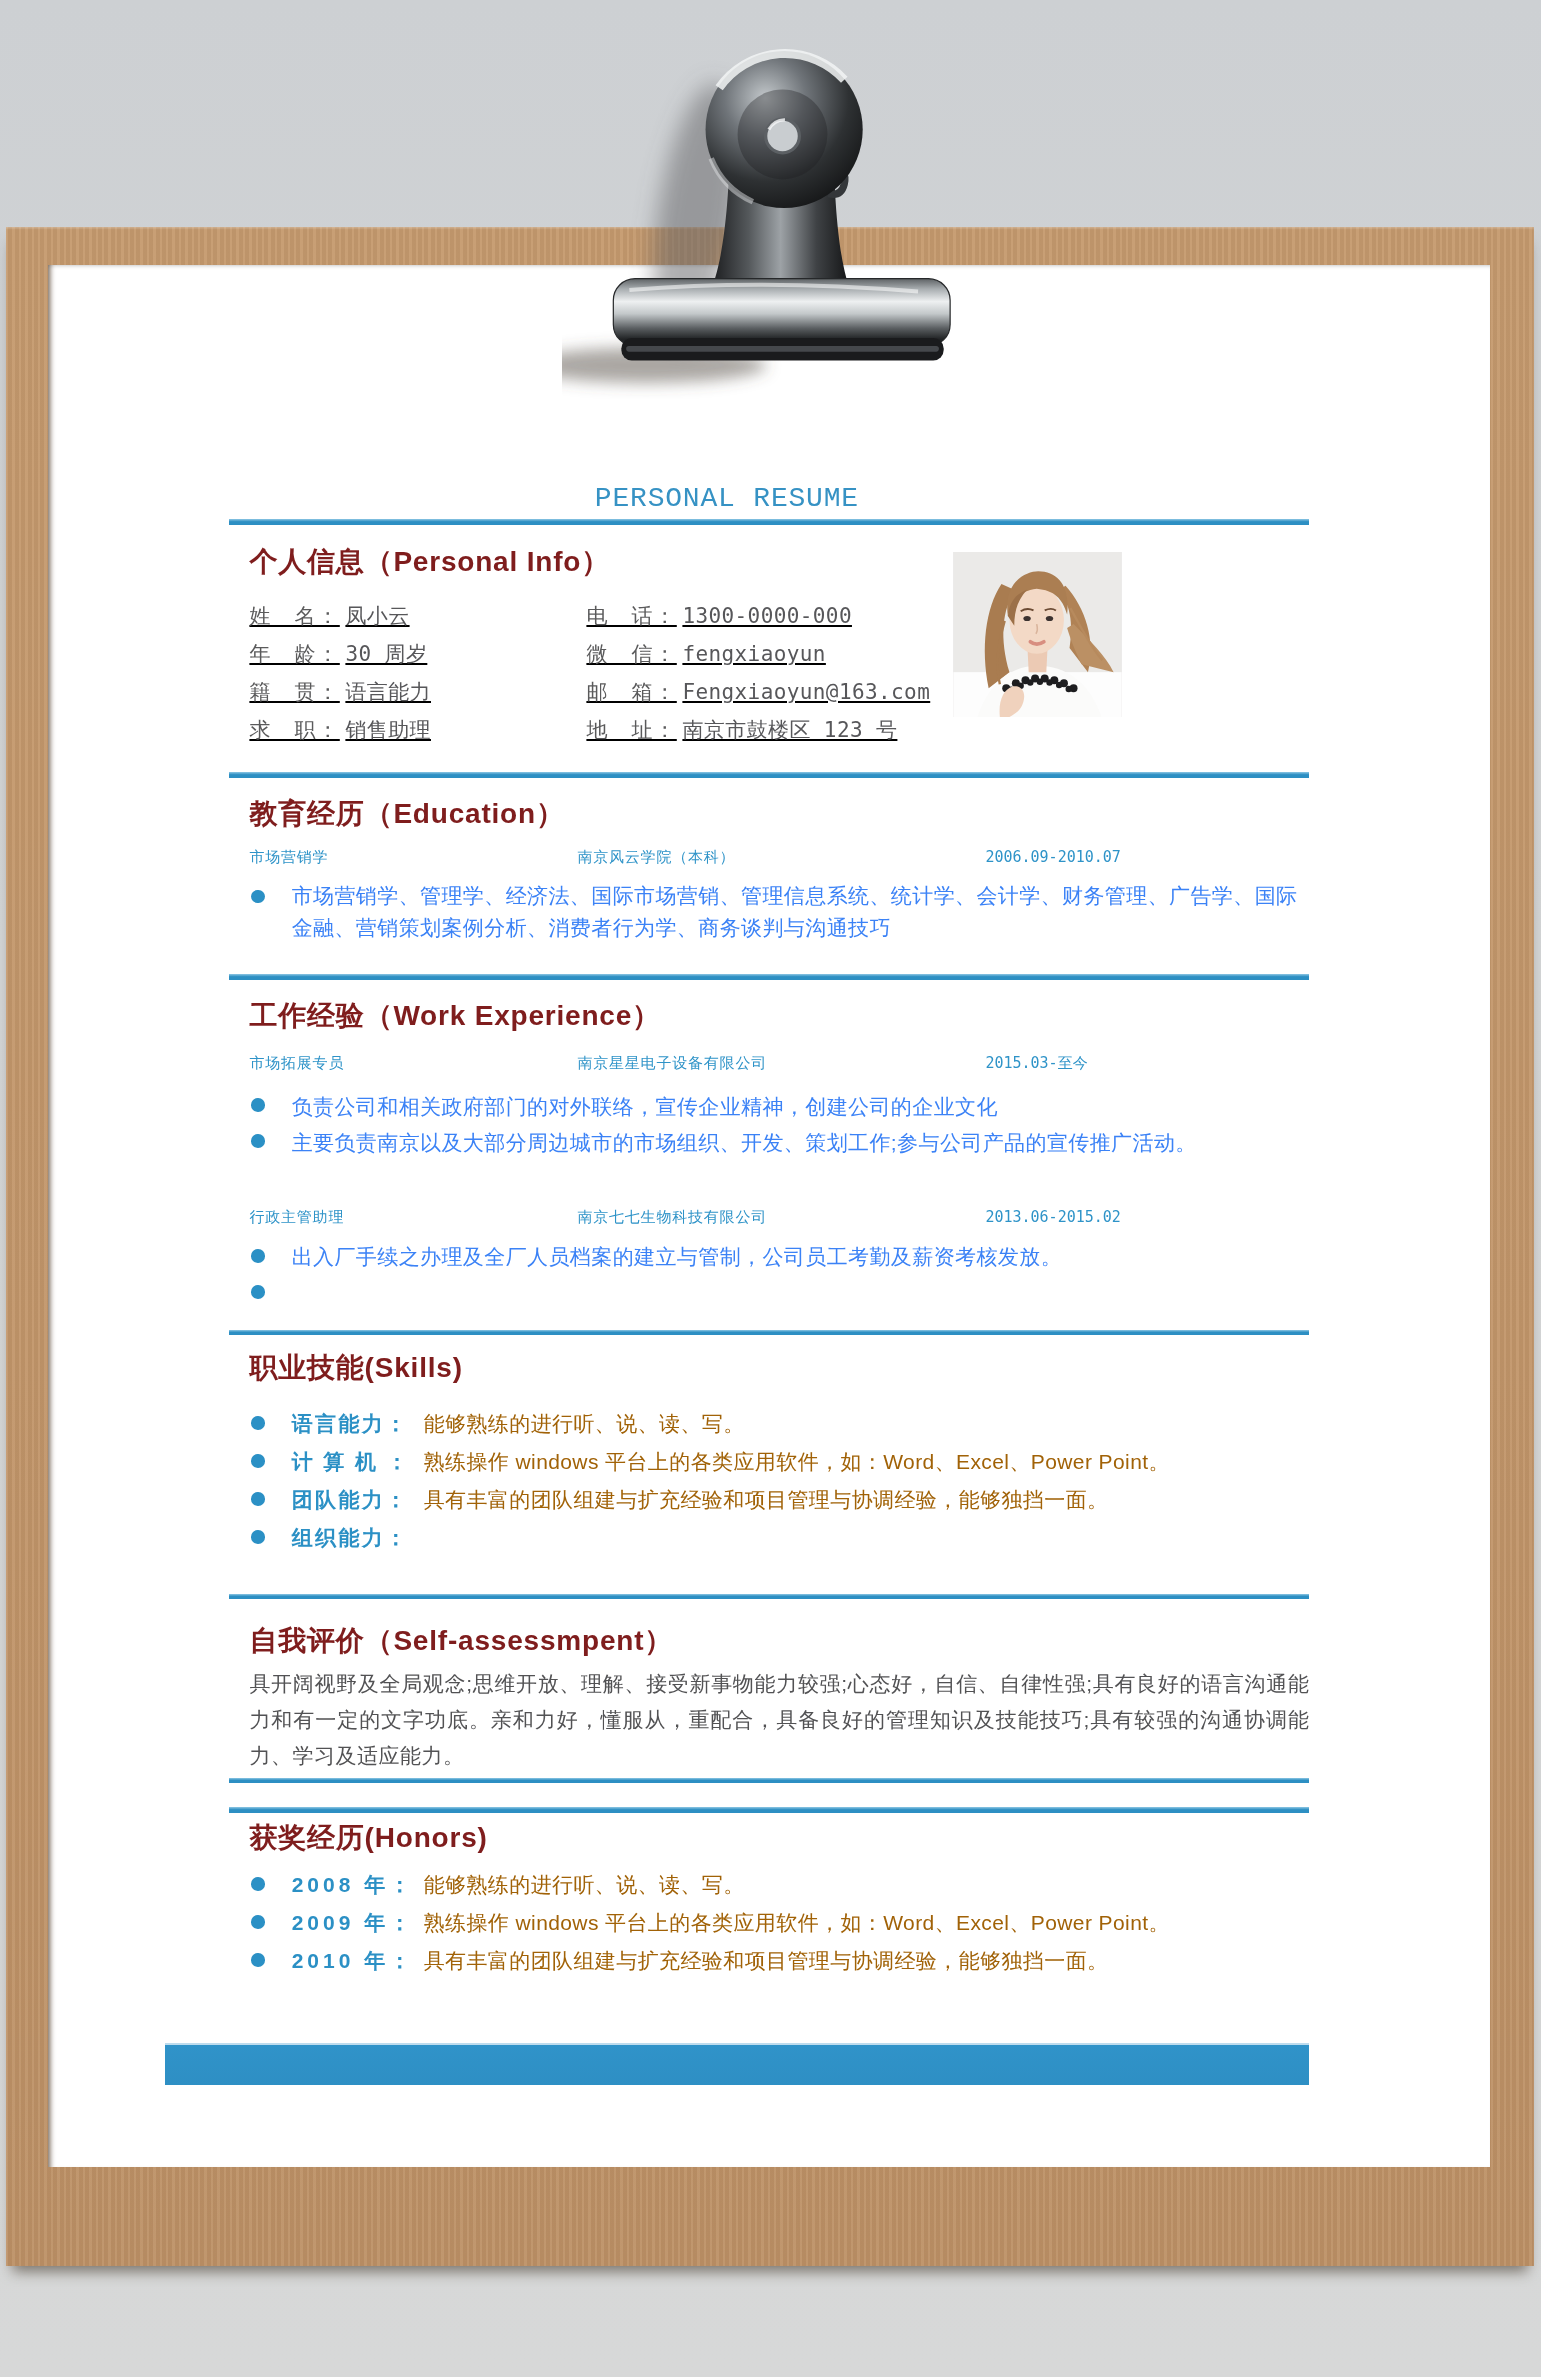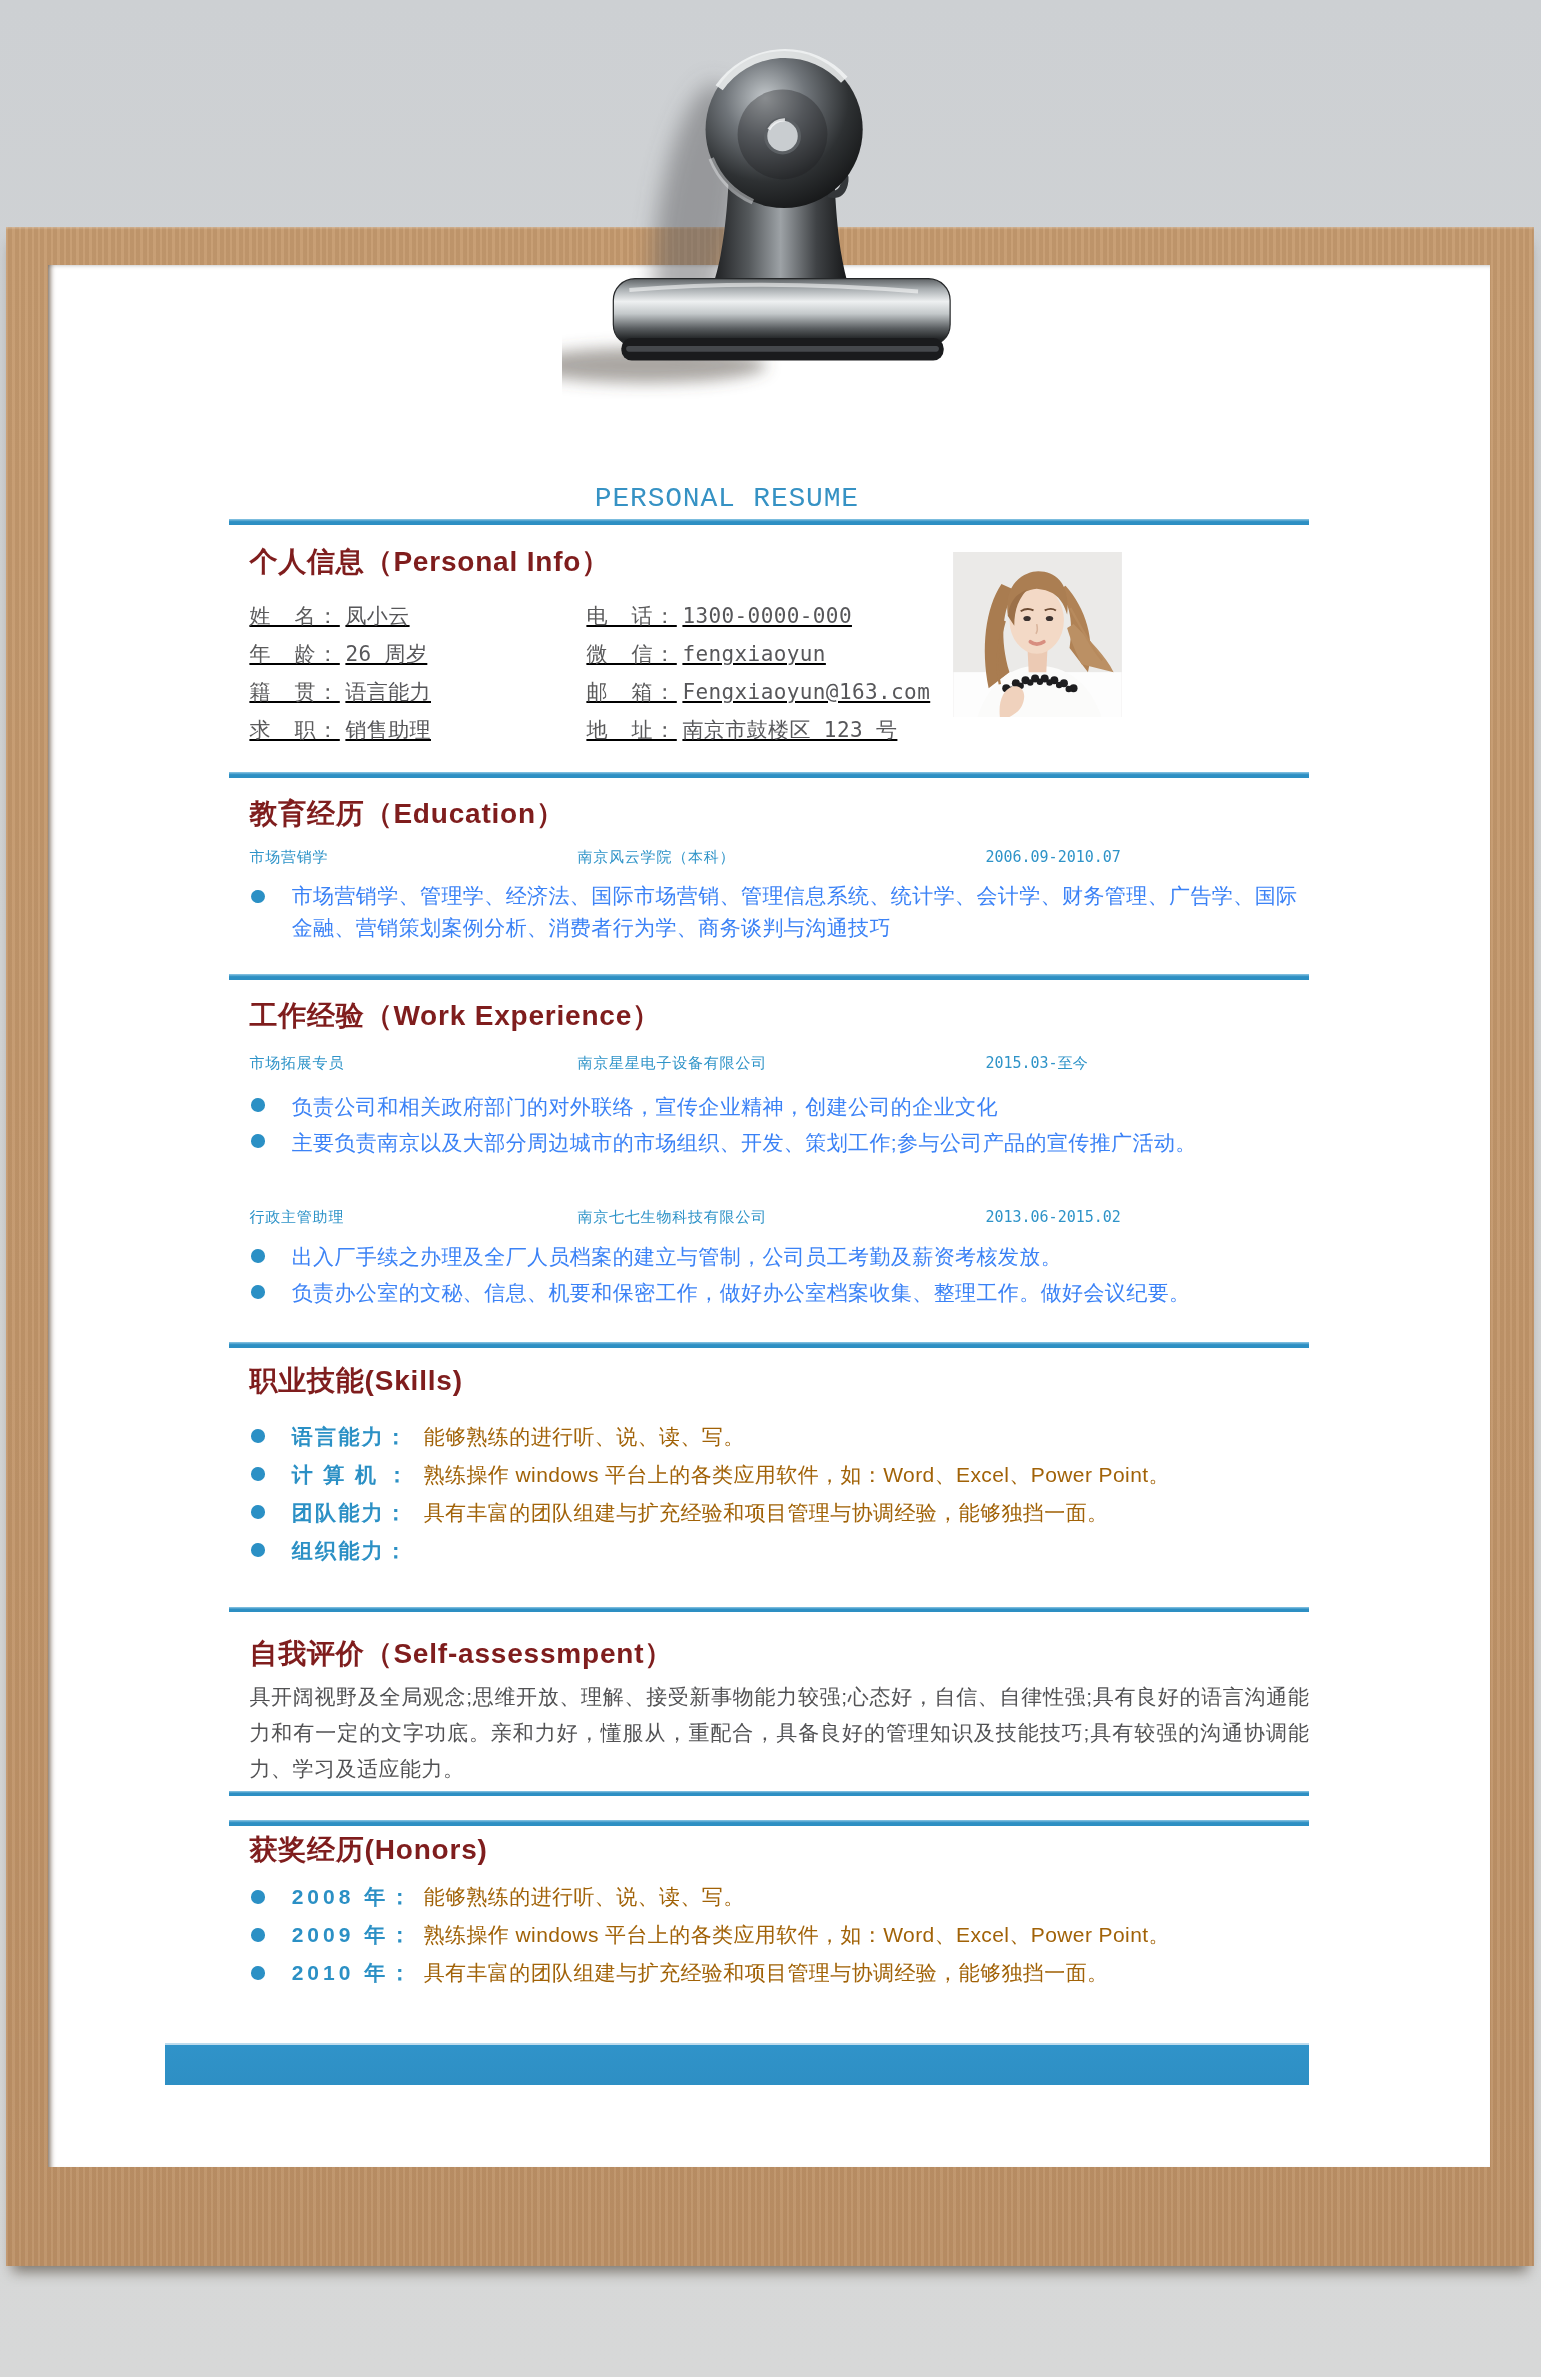--- a/index.html
+++ b/index.html
@@ -93,21 +93,21 @@
                 <span class="pi-value">凤小云</span>
               </span>
             <span class="pi-cell right">
                 <span class="pi-label">电　话：</span>
                 <span class="pi-value">1300-0000-000</span>
               </span>
           </div>
           <div class="pi-row">
             <span class="pi-cell left">
                 <span class="pi-label">年　龄：</span>
-                <span class="pi-value">26 周岁</span>
+                <span class="pi-value">30 周岁</span>
               </span>
             <span class="pi-cell right">
                 <span class="pi-label">微　信：</span>
                 <span class="pi-value">fengxiaoyun</span>
               </span>
           </div>
           <div class="pi-row">
             <span class="pi-cell left">
                 <span class="pi-label">籍　贯：</span>
                 <span class="pi-value">语言能力</span>
@@ -162,21 +162,20 @@
           <span class="e-title">行政主管助理</span>
           <span class="e-org">南京七七生物科技有限公司</span>
           <span class="e-date">2013.06-2015.02</span>
         </div>
         <div class="bullet-row tall" style="margin-top:7.2px">
           <span class="dot"></span>
           <span class="b-text">出入厂手续之办理及全厂人员档案的建立与管制，公司员工考勤及薪资考核发放。</span>
         </div>
         <div class="bullet-row tall">
           <span class="dot"></span>
-          <span class="b-text">负责办公室的文秘、信息、机要和保密工作，做好办公室档案收集、整理工作。做好会议纪要。</span>
         </div>
 
         <div class="rule" style="margin-top:31px"></div>
         <h2 class="sec-head" style="margin-top:13.6px">职业技能(Skills)</h2>
         <div style="margin-top:21px">
           <div class="skill-row">
             <span class="dot"></span>
             <span class="s-label">语言能力：</span>
             <span class="s-text">能够熟练的进行听、说、读、写。</span>
           </div>

